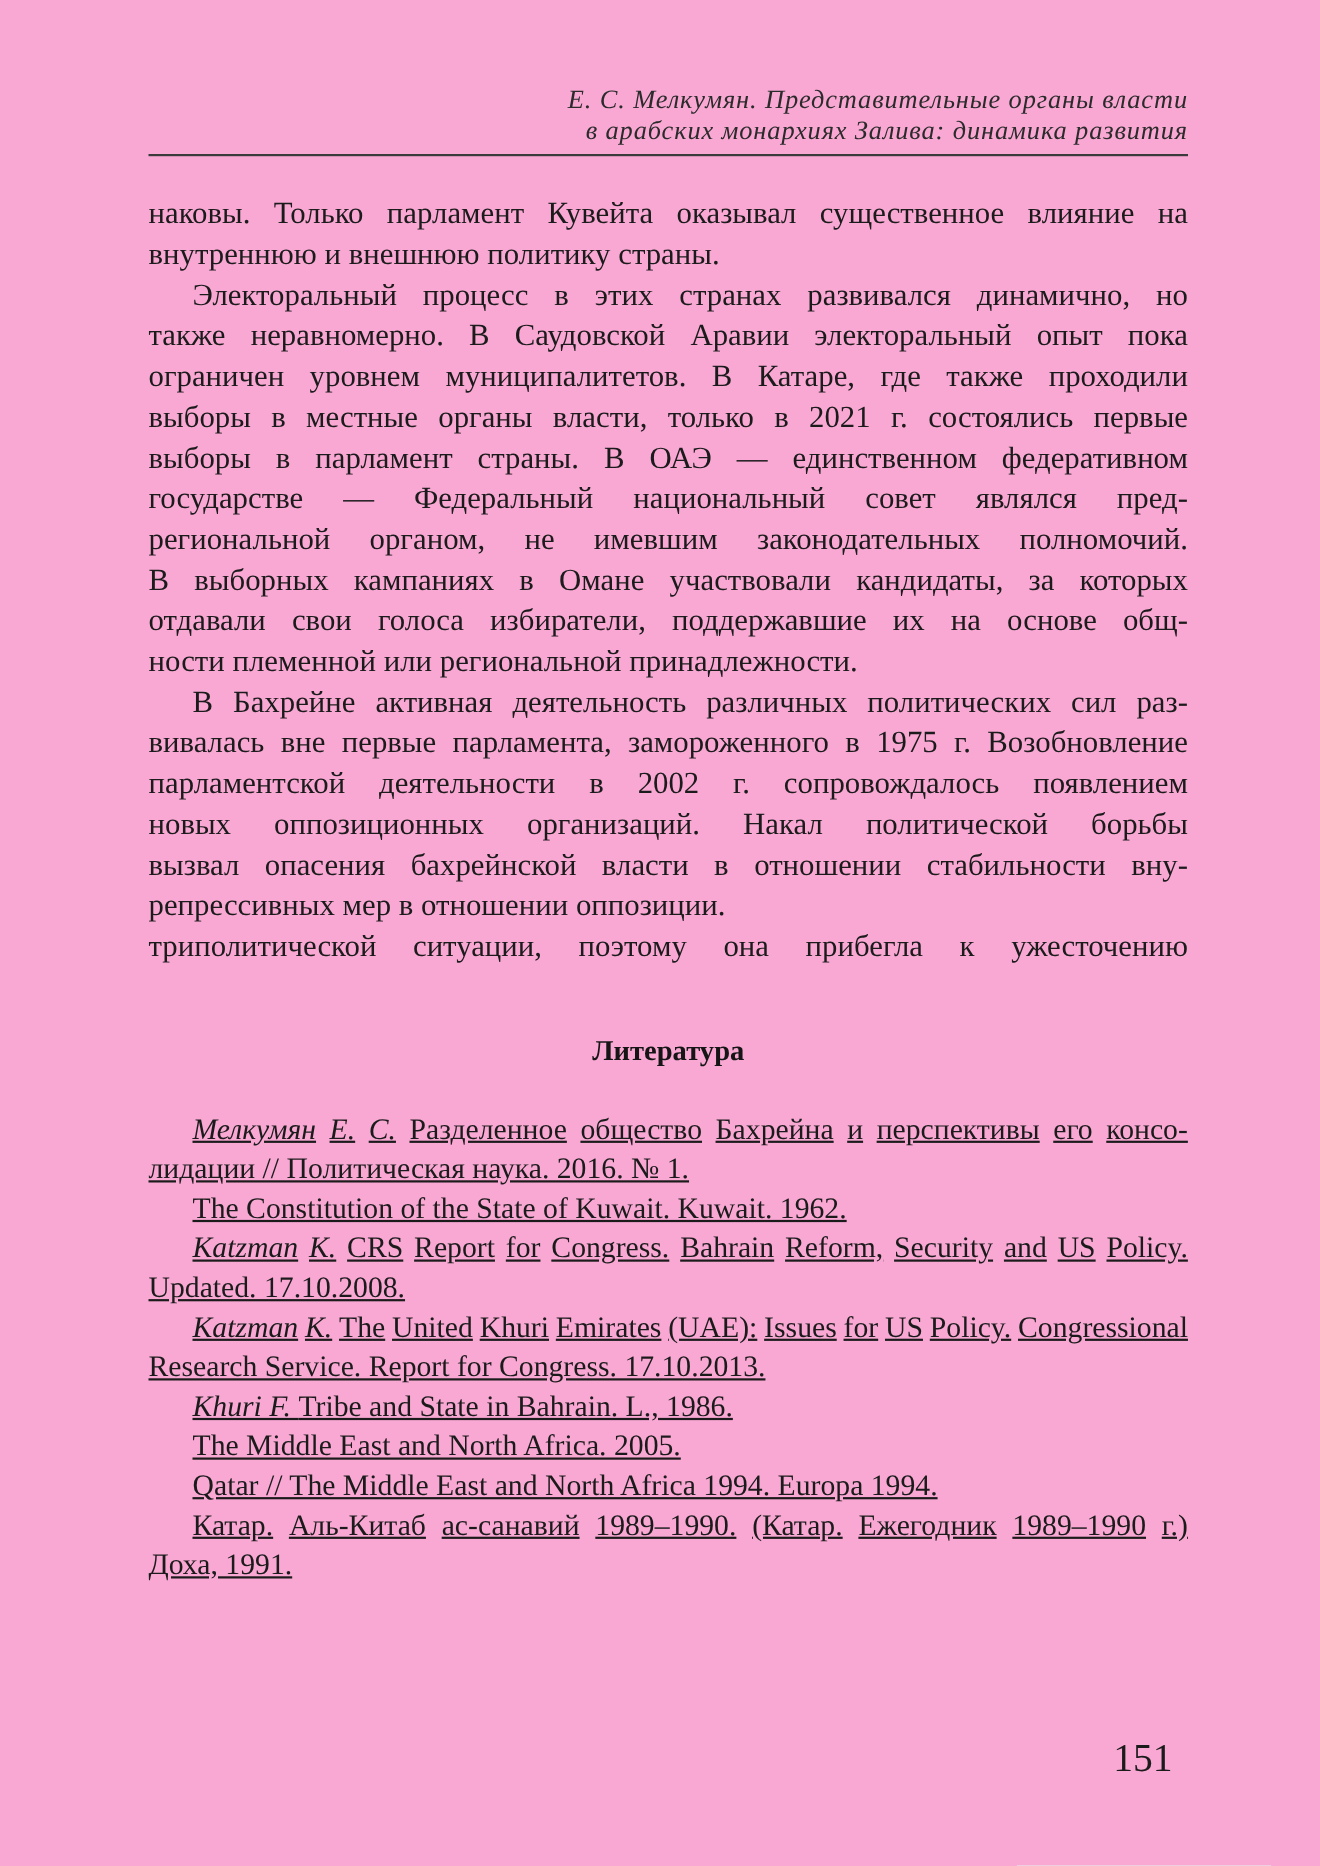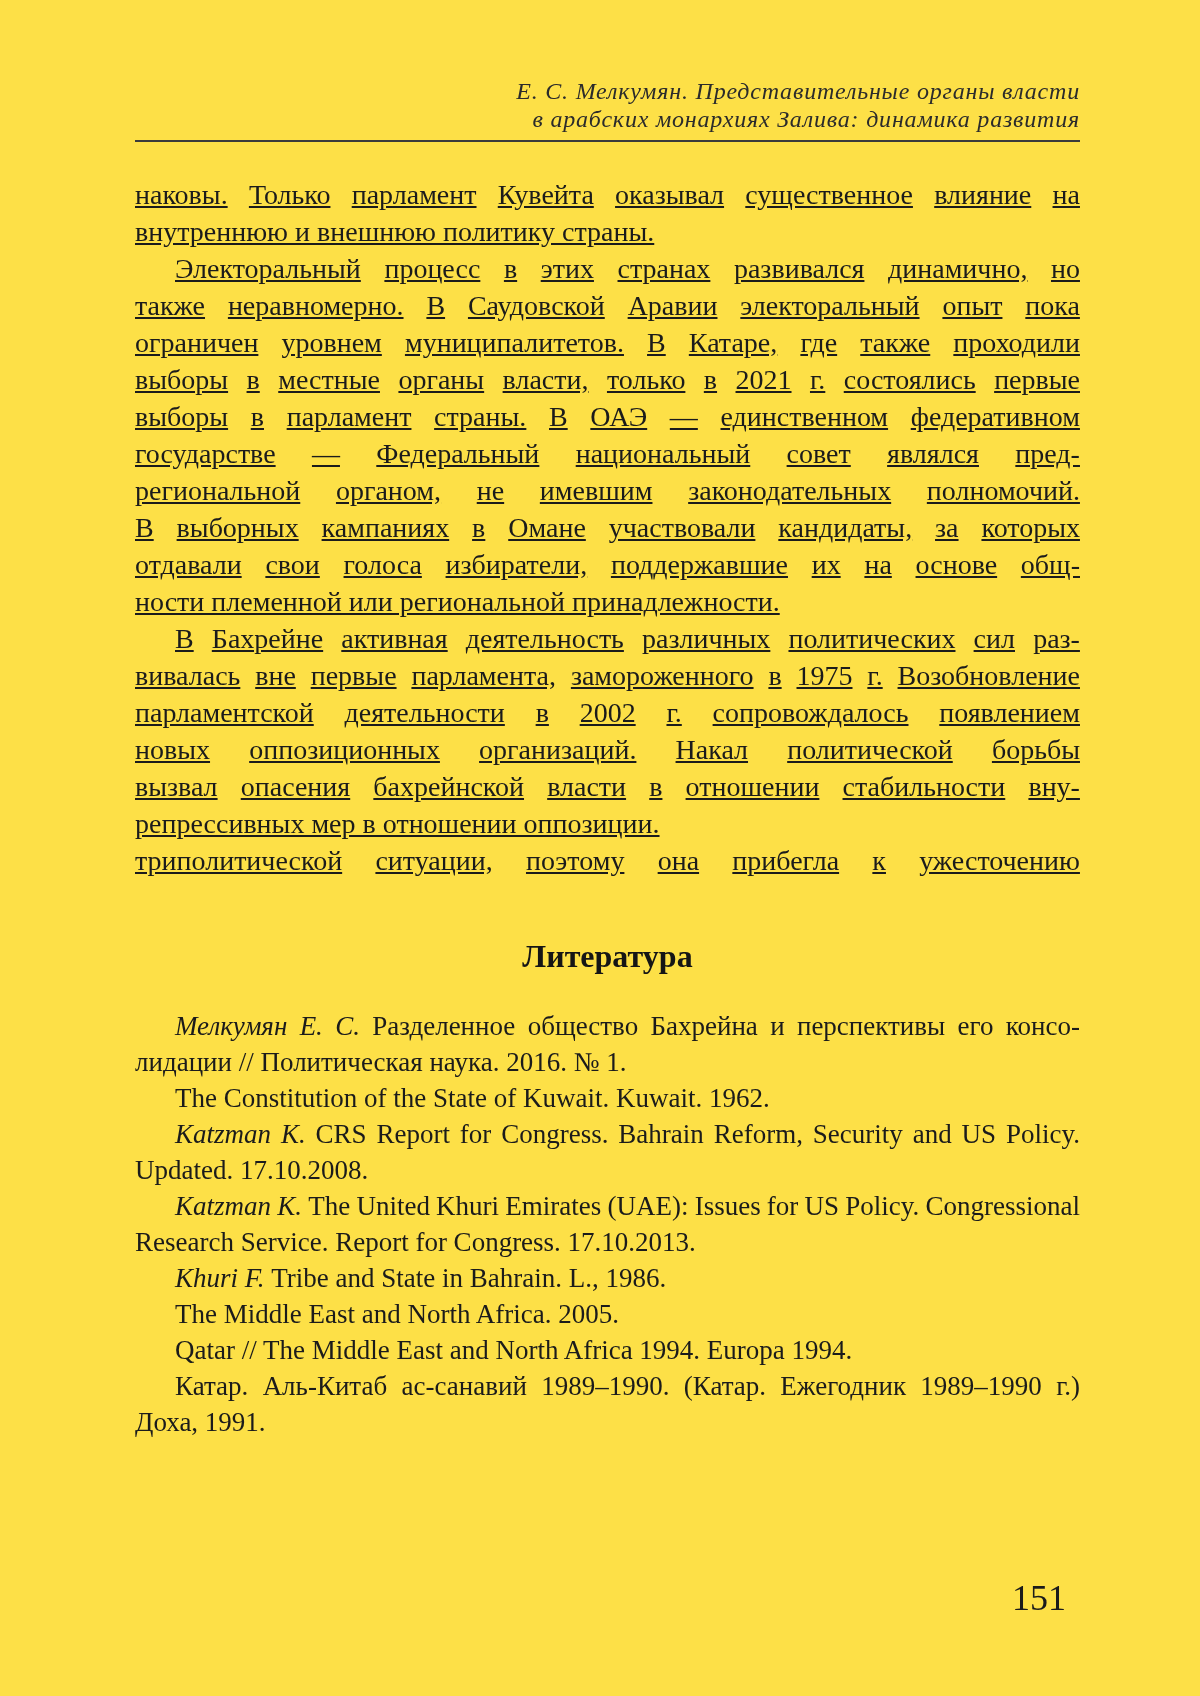--- a/index.html
+++ b/index.html
@@ -4,21 +4,21 @@
 <style>
   html, body {
     margin: 0;
     padding: 0;
     background: #e8e8e8;
   }
   .page {
     position: relative;
     width: 1200px;
     height: 1696px;
-    background: #fde047;
+    background: #f9a8d4;
     margin: 0 auto;
     font-family: "Liberation Serif", "DejaVu Serif", serif;
     color: #1b1b1b;
     overflow: hidden;
   }
   .content {
     position: absolute;
     left: 135px;
     width: 945px;
     top: 0;
@@ -48,21 +48,20 @@
   .body-text {
     position: absolute;
     top: 176px;
     left: 0;
     width: 100%;
     font-size: 28px;
   }
   .body-text .tline {
     height: 37px;
     line-height: 37px;
-    text-decoration: underline;
   }
   
   .tline {
     text-align: left;
     white-space: nowrap;
   }
   .tline.just {
     display: flex;
     justify-content: space-between;
   }
@@ -73,30 +72,31 @@
     font-style: italic;
   }
   
   .literature-heading {
     position: absolute;
     top: 936px;
     left: 0;
     width: 100%;
     text-align: center;
     font-weight: bold;
-    font-size: 32px;
+    font-size: 26px;
     line-height: 40px;
     color: #151515;
   }
   .references-list {
     position: absolute;
     top: 1008px;
     left: 0;
     width: 100%;
     font-size: 27px;
+    text-decoration: underline;
   }
   .references-list .tline {
     height: 36px;
     line-height: 36px;
   }
   
   .page-number {
     position: absolute;
     top: 1581px;
     left: 0;

